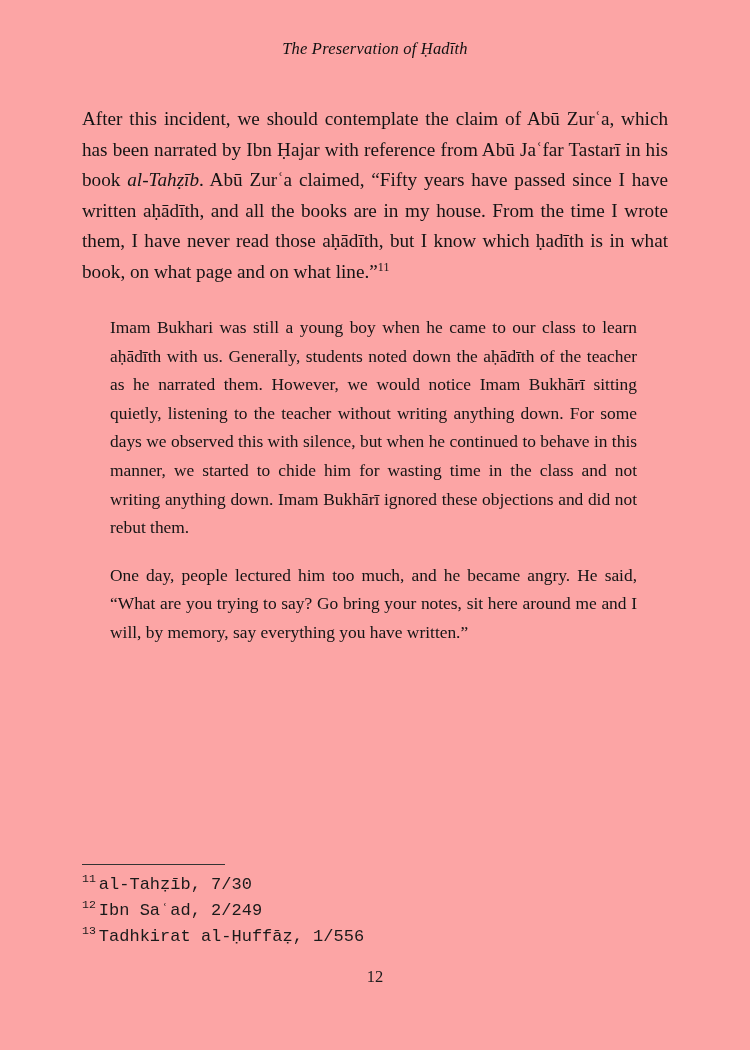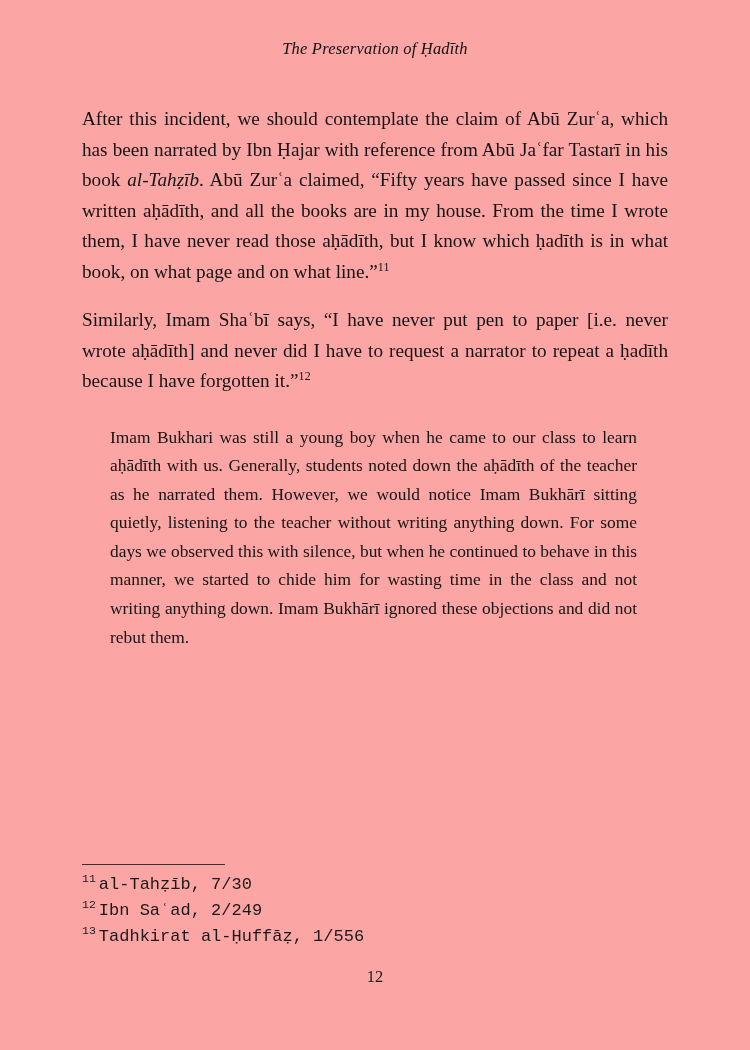--- a/index.html
+++ b/index.html
@@ -119,27 +119,27 @@
 <body>
 
 <div id="page">
 
   <div class="running-header">The Preservation of Ḥadīth</div>
 
   <div class="content">
 
     <p class="body-par"><span>After this incident, we should contemplate the claim of Abū Zurʿa, which has been narrated by Ibn Ḥajar with reference from Abū Jaʿfar Tastarī in his book </span><span class="italic">al-Tahẓīb</span><span>. Abū Zurʿa claimed, “Fifty years have passed since I have written aḥādīth, and all the books are in my house. From the time I wrote them, I have never read those aḥādīth, but I know which ḥadīth is in what book, on what page and on what line.”</span><sup class="fnref">11</sup></p>
 
-    <p class="body-par"><span>Similarly, Imam Shaʿbī says, “I have never put pen to paper [i.e. never wrote aḥādīth] and never did I have to request a narrator to repeat a ḥadīth because I have forgotten it.”</span><sup class="fnref">12</sup></p>
 
 
     <div class="blockquote">
 
       <p><span>Imam Bukhari was still a young boy when he came to our class to learn aḥādīth with us. Generally, students noted down the aḥādīth of the teacher as he narrated them. However, we would notice Imam Bukhārī sitting quietly, listening to the teacher without writing anything down. For some days we observed this with silence, but when he continued to behave in this manner, we started to chide him for wasting time in the class and not writing anything down. Imam Bukhārī ignored these objections and did not rebut them.</span></p>
 
+      <p><span>One day, people lectured him too much, and he became angry. He said, “What are you trying to say? Go bring your notes, sit here around me and I will, by memory, say everything you have written.”</span></p>
 
 
     </div>
   </div>
 
   <div class="footnotes">
     <hr class="fn-rule">
 
     <div class="footnote"><sup>11</sup><span>al-Tahẓīb, 7/30</span></div>
 

